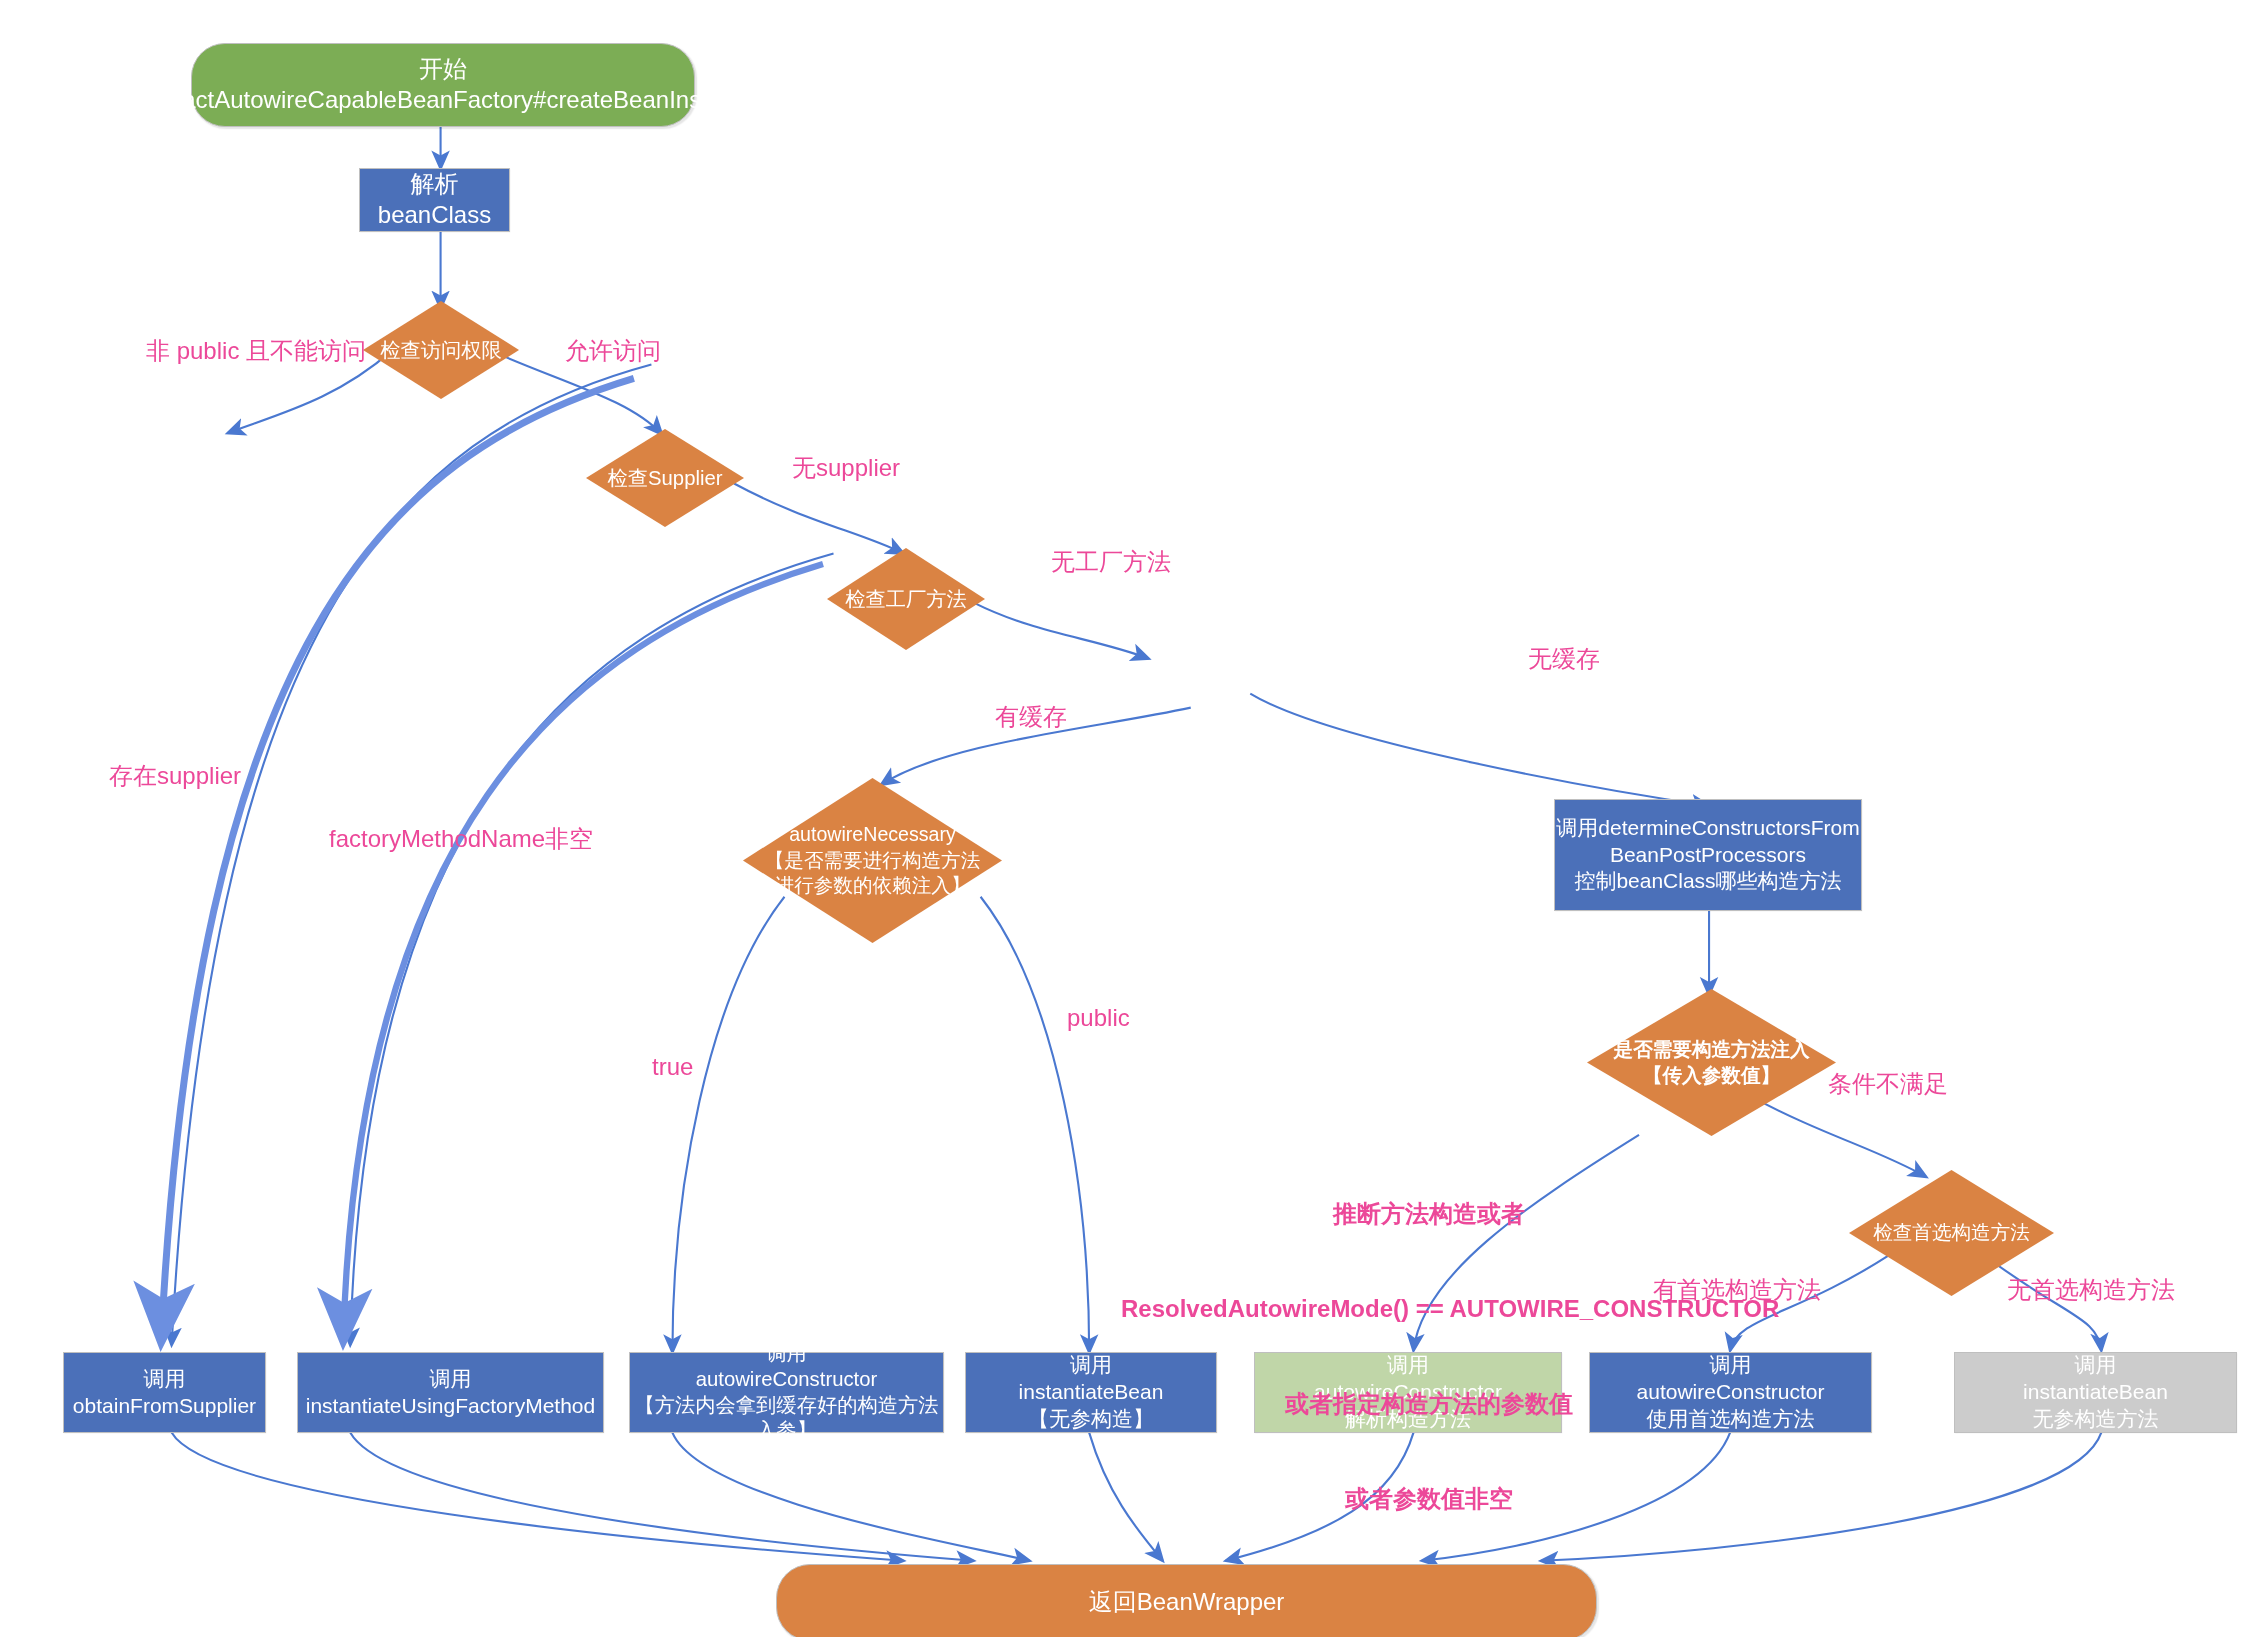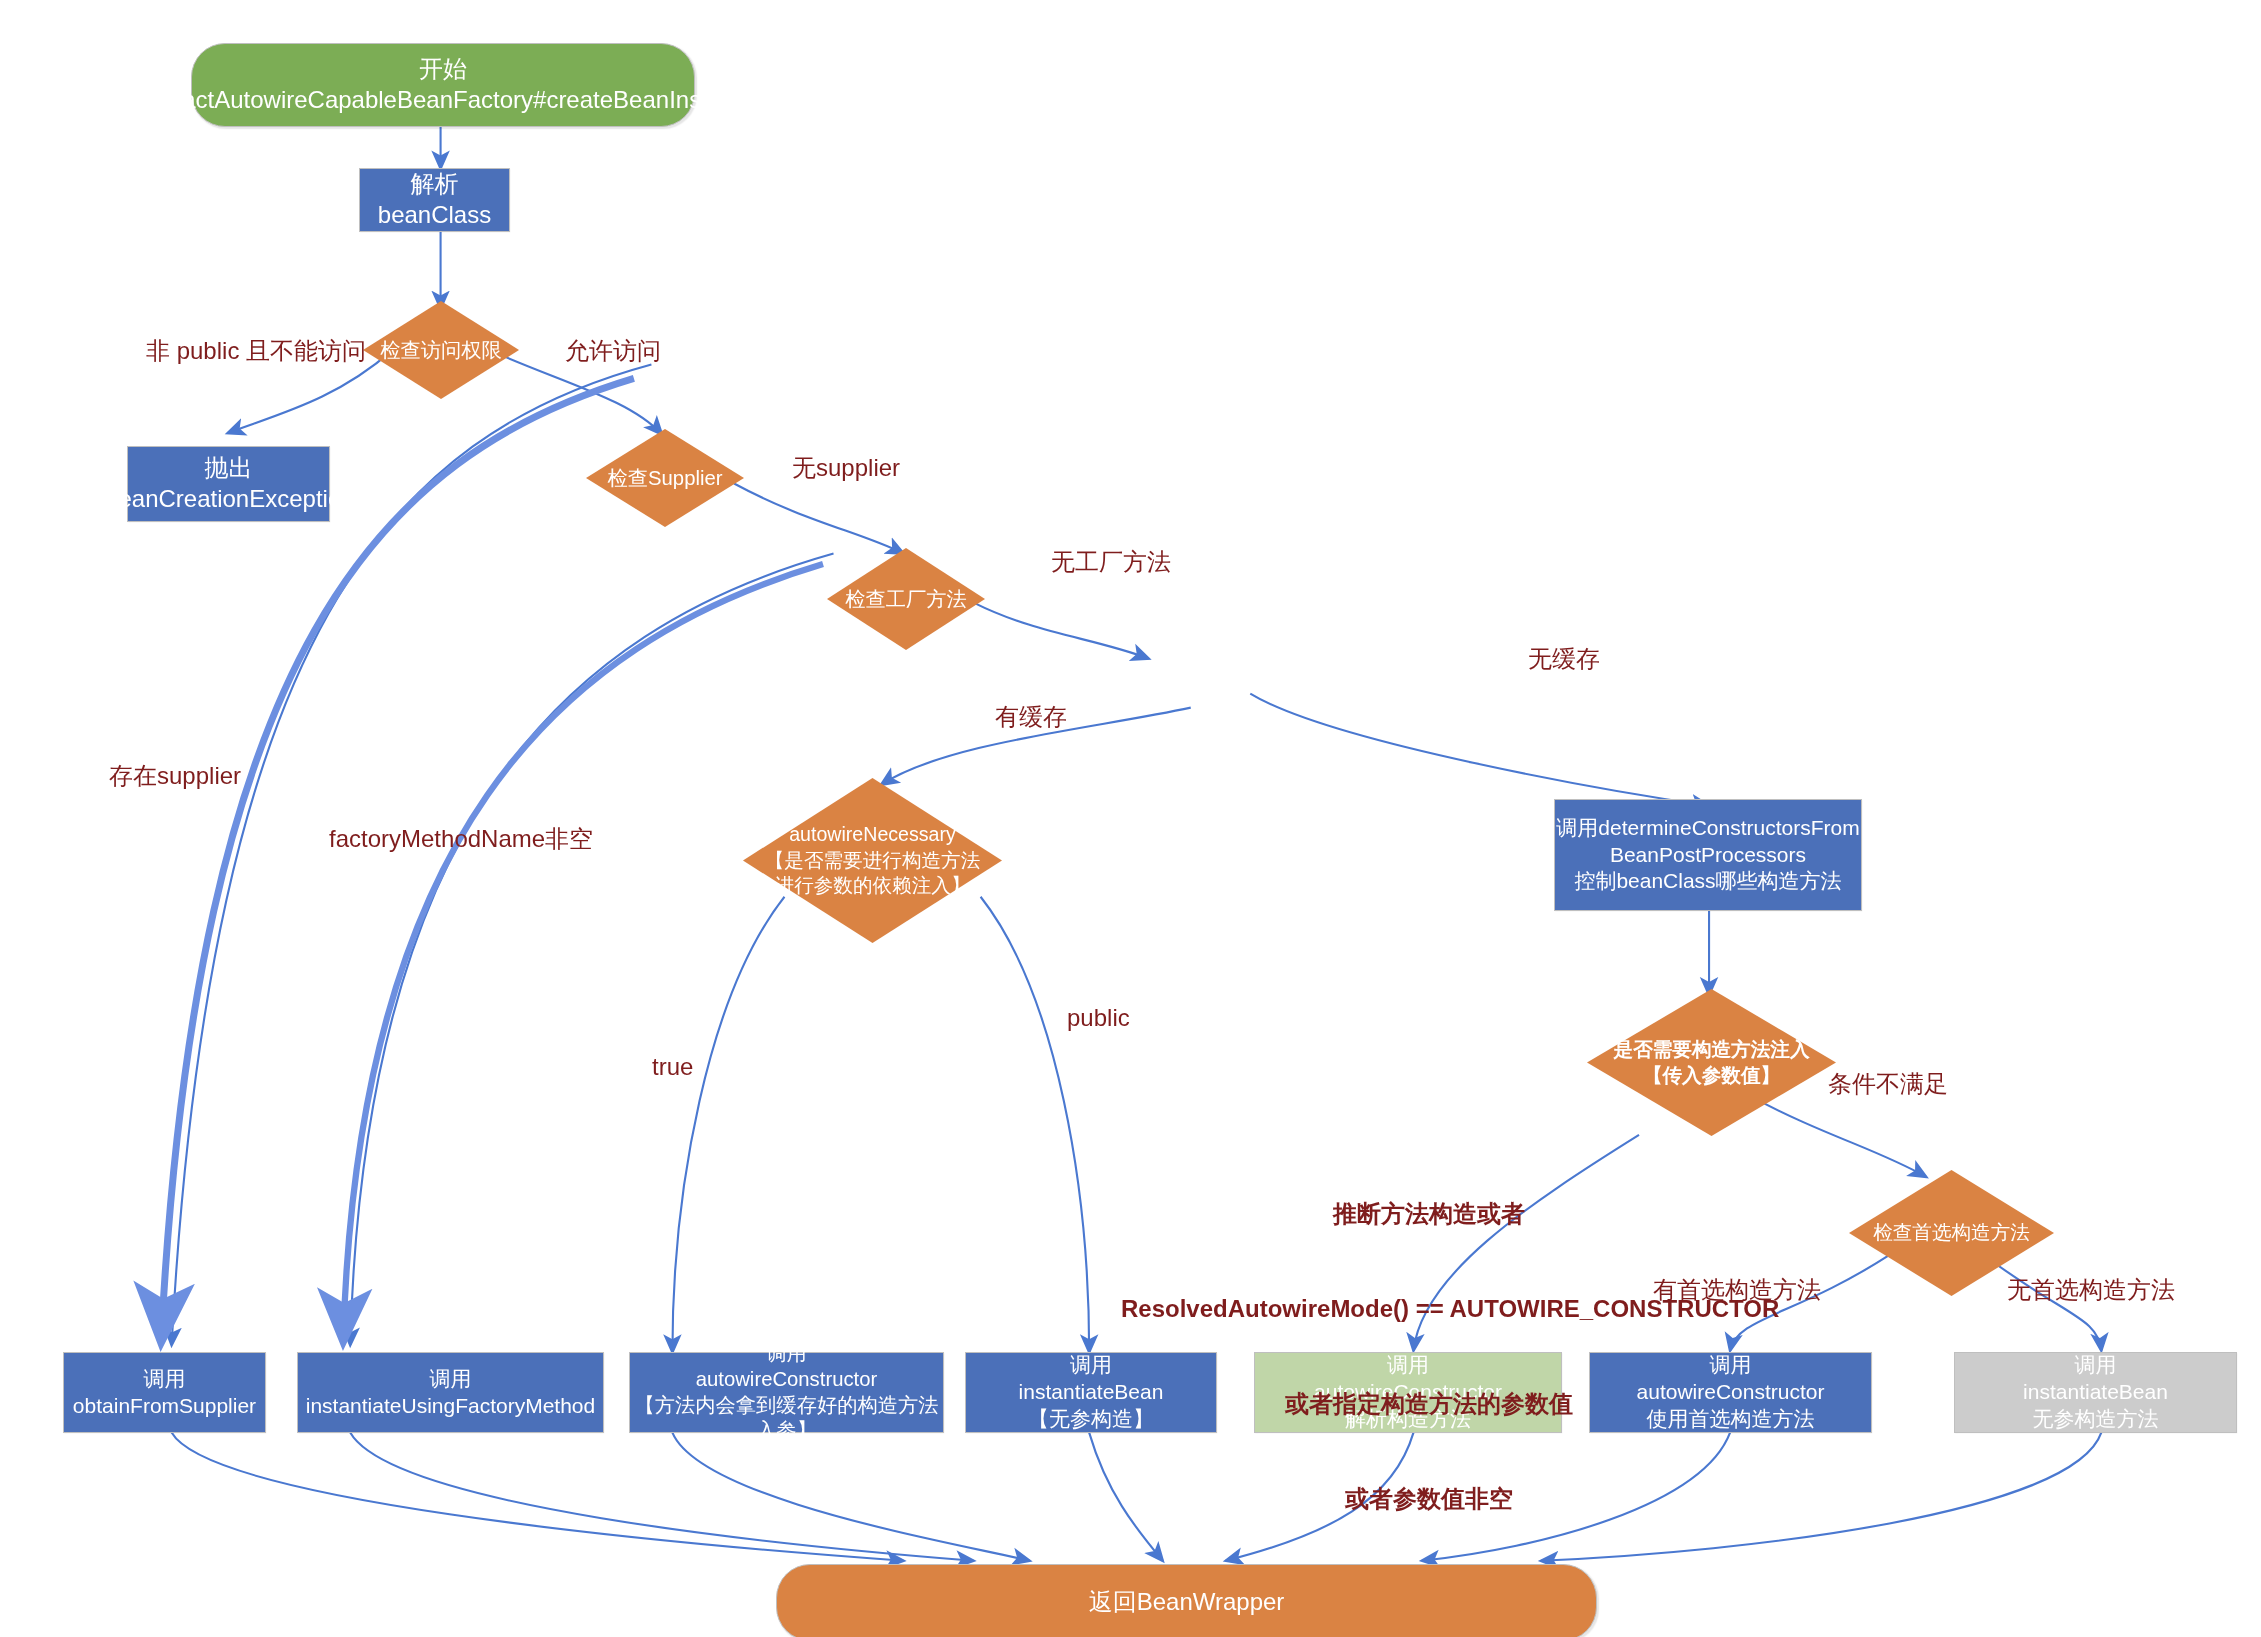--- a/index.html
+++ b/index.html
@@ -18,21 +18,21 @@
 
   .terminator{border-radius:34px;border:1.4px solid #bfbfbf;box-shadow:1.4px 1.4px 1.4px rgba(0,0,0,.10);}
 
   .diamond{position:absolute;}
   .diamond .dshape{position:absolute;inset:0;background:#DA8343;
       clip-path:polygon(50% 0,100% 50%,50% 100%,0 50%);
       filter:drop-shadow(1.4px 1.4px 1.4px rgba(0,0,0,.18));}
   .diamond .dtext{position:absolute;inset:0;display:flex;align-items:center;
       justify-content:center;text-align:center;color:#fff;line-height:1.3;z-index:2;}
 
-  .elabel{position:absolute;color:#7f1d1d;white-space:pre;line-height:1.32;}
+  .elabel{position:absolute;color:#ec4899;white-space:pre;line-height:1.32;}
   .elabel.c{text-align:center;font-weight:bold;}
 
   .fs34{font-size:24px;}
   .fs32{font-size:24px;}
   .fs30{font-size:21px;}
   .fs29{font-size:20.3px;}
   .fs28{font-size:19.6px;}
 </style>
 </head>
 <body>
@@ -93,26 +93,20 @@
     <span>解析beanClass</span>
   </div>
 
   <div class="diamond" style="left:363px;top:301px;width:156px;height:98px;">
     <div class="dshape"></div>
     <div class="dtext fs29">
         <span>检查访问权限</span>
       </div>
   </div>
 
-  <div class="node rect blue fs32" style="left:127px;top:446px;width:203px;height:76px;">
-    <div>
-      <div>抛出</div>
-      <div>BeanCreationException</div>
-    </div>
-  </div>
 
   <div class="diamond" style="left:586px;top:429px;width:158px;height:98px;">
     <div class="dshape"></div>
     <div class="dtext fs29">
         <span>检查Supplier</span>
       </div>
   </div>
 
   <div class="diamond" style="left:827px;top:548px;width:158px;height:102px;">
     <div class="dshape"></div>

